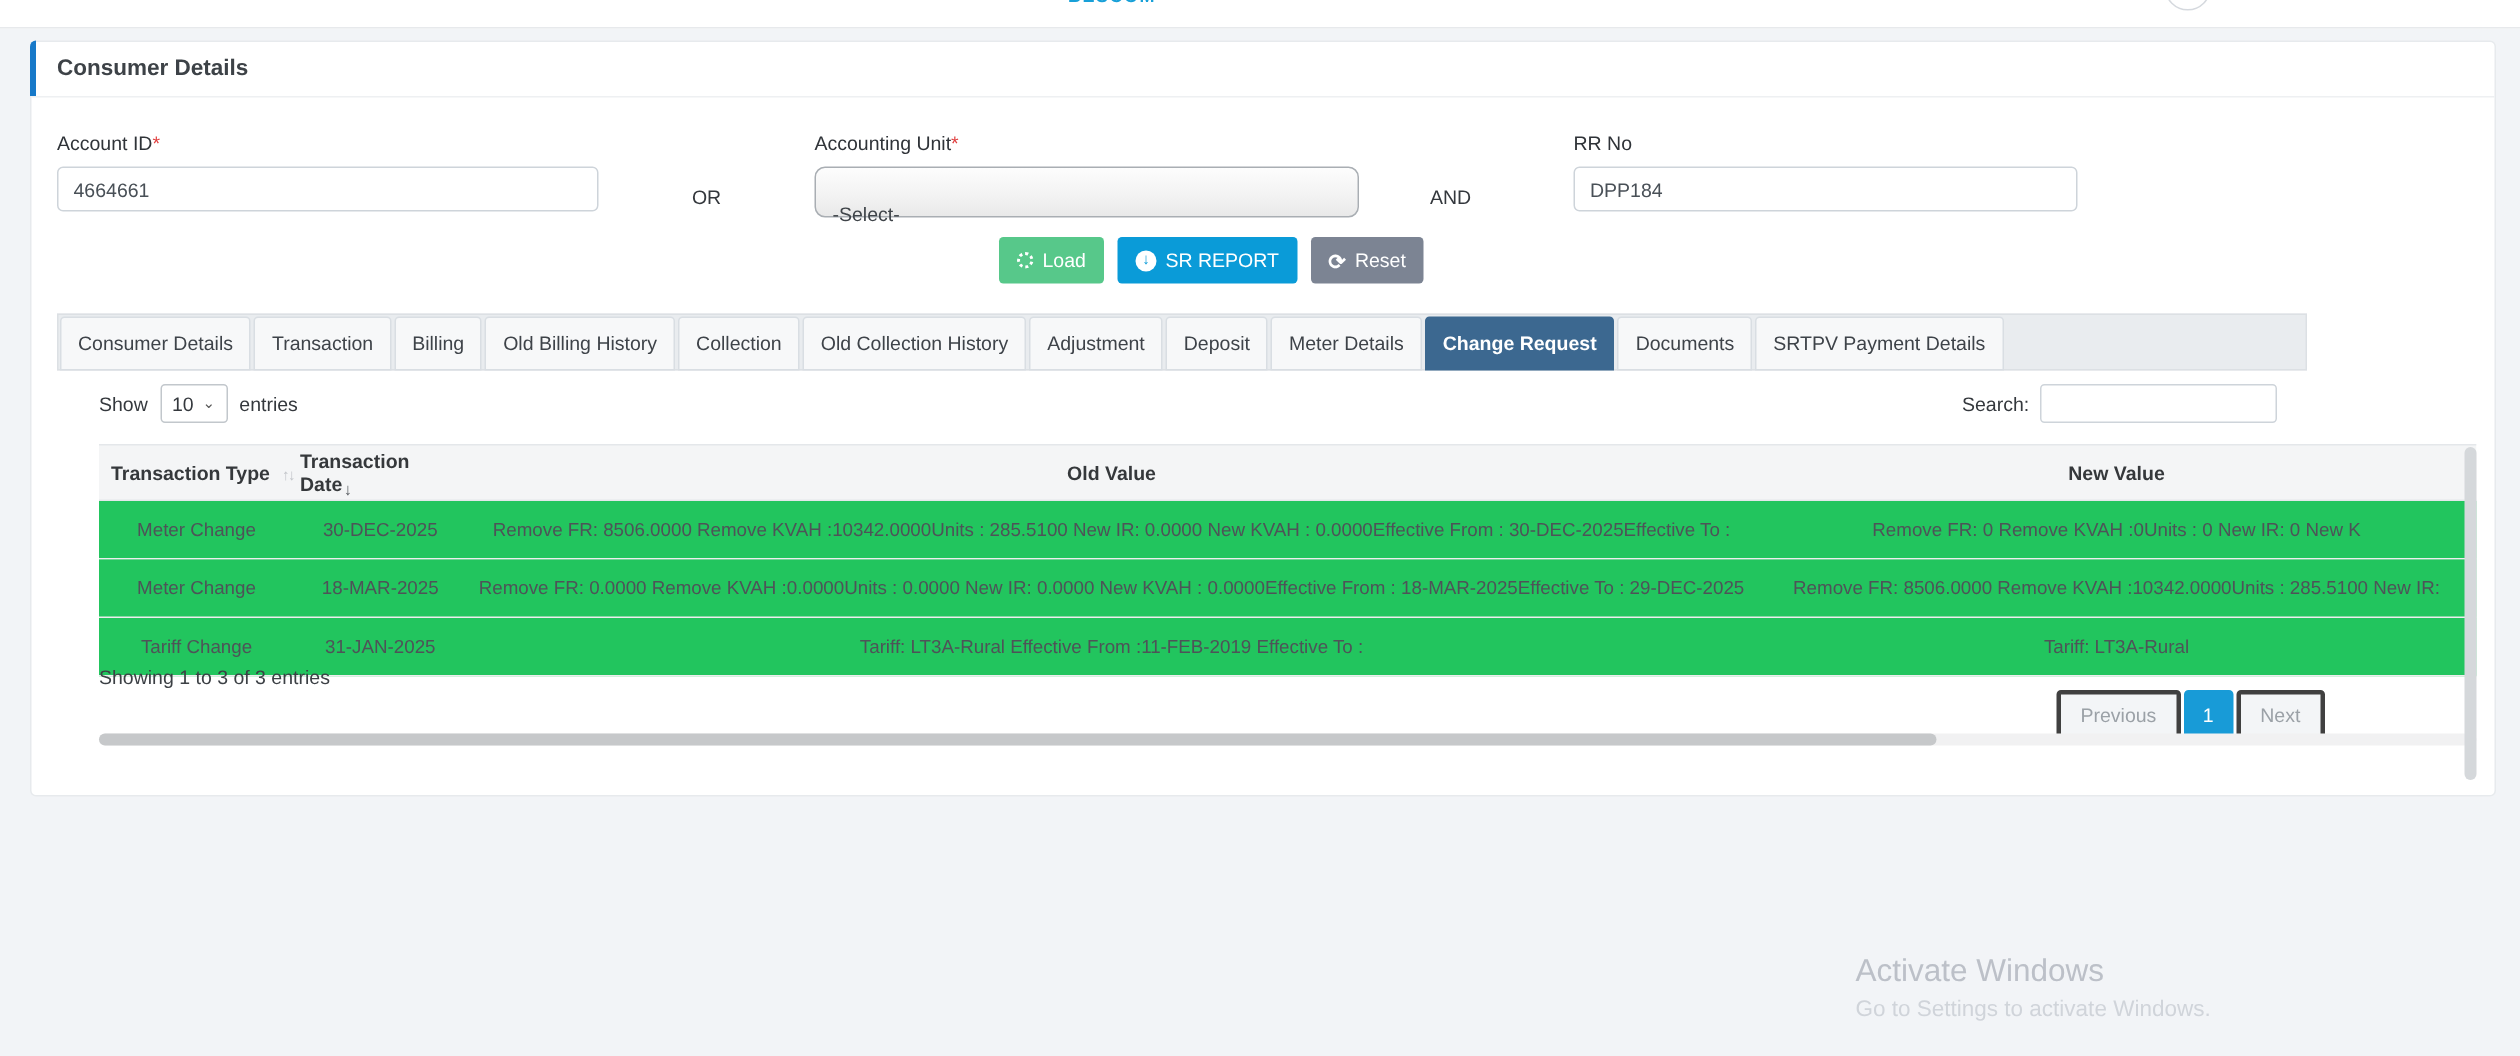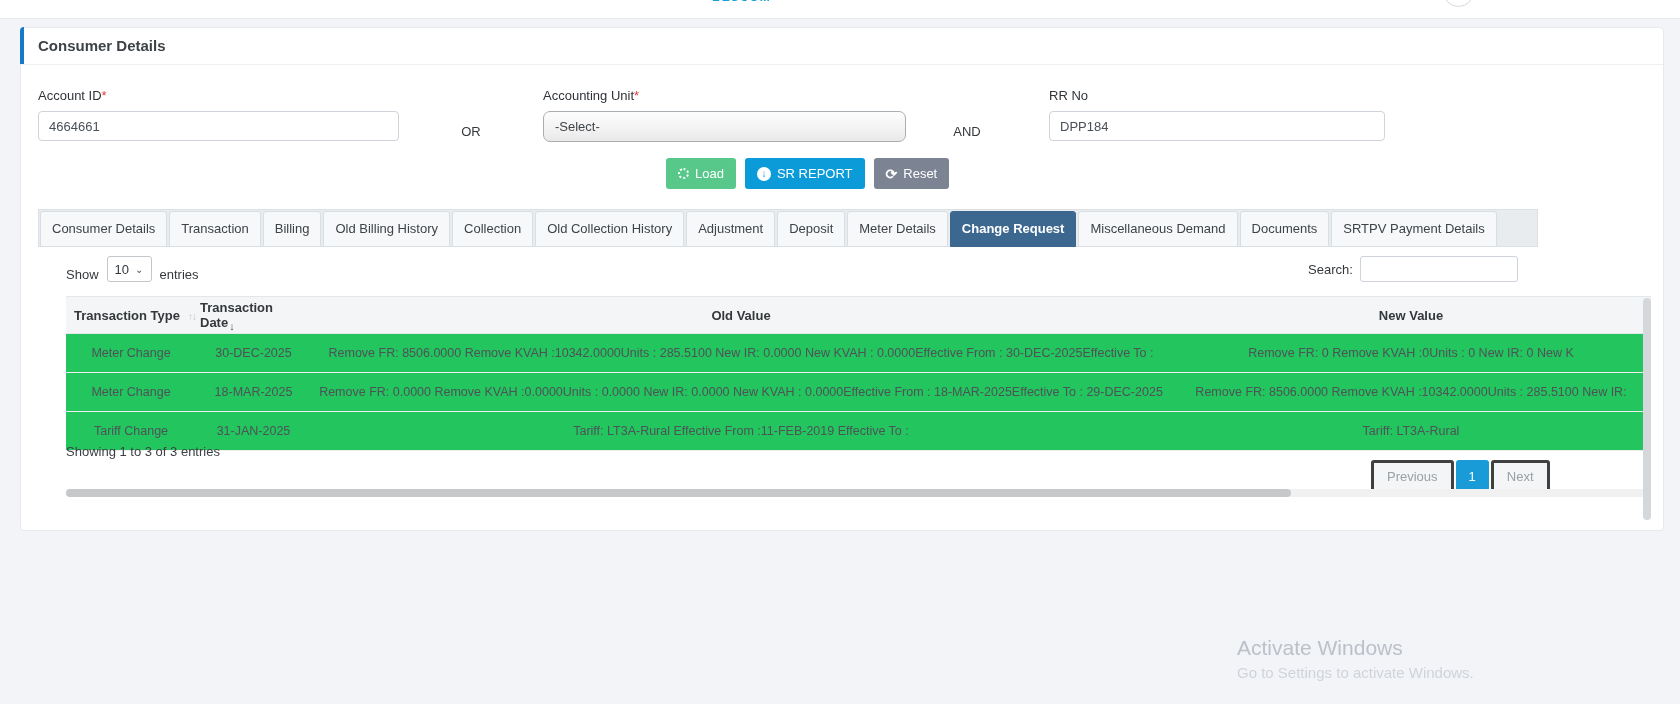--- a/index.html
+++ b/index.html
@@ -47,21 +47,21 @@
   .flabel { font-size:13px; color:#2f3338; margin-bottom:8px; display:block; }
   .req { color:#e03e3e; }
   .tinput {
     height:30px; border:1px solid #ced4da; border-radius:4px;
     padding:0 10px; font-size:13px; color:#495057; background:#fff;
     font-family:"Liberation Sans",sans-serif; display:block;
   }
   .w1 { width:361px; } .w3 { width:336px; }
   .fake-select {
     width:363px; height:31px; border:1px solid #a9aeb3; border-radius:7px;
-    padding:0 11px; line-height:29px; font-size:13px; color:#3f4449;
+    padding:16px 11px; line-height:29px; font-size:13px; color:#3f4449;
     background:linear-gradient(180deg,#fdfdfd 0%,#f3f3f3 55%,#e9e9e9 100%);
     cursor:default;
   }
   .conj { position:absolute; width:80px; text-align:center; top:96px; font-size:13px; color:#34383d; }
   .conj-or  { left:410px; }
   .conj-and { left:906px; }
 
   
   .btn-row { position:absolute; left:645px; top:130px; display:flex; gap:9px; }
   .btn {
@@ -85,21 +85,21 @@
     background:#e9ecef; border:1px solid #dce0e4; display:flex; gap:2px; padding:1px;
   }
   .tab {
     background:#f7f8f9; border:1px solid #d9dee3; border-radius:3px 3px 0 0;
     font-size:13px; color:#3e4349; padding:0 11px; line-height:34px; height:36px;
     white-space:nowrap; cursor:pointer;
   }
   .tab.active { background:#3c6890; border-color:#3c6890; color:#fff; font-weight:bold; }
 
   
-  .show-group { position:absolute; left:45px; top:228px; display:flex; align-items:flex-end; gap:8px; font-size:13px; color:#34383d; }
+  .show-group { position:absolute; left:45px; top:228px; display:flex; align-items:center; gap:8px; font-size:13px; color:#34383d; }
   .len-select {
     width:45px; height:26px; border:1px solid #c2c7cc; border-radius:3px; background:#fff;
     display:inline-flex; align-items:center; justify-content:center; gap:6px;
     font-size:13px; color:#34383d; cursor:pointer;
   }
   .chev { font-size:10px; color:#555; }
   .search-group { position:absolute; left:1287px; top:228px; display:flex; align-items:center; gap:7px; font-size:13px; color:#34383d; }
   .search-input { width:158px; height:26px; border:1px solid #ced4da; border-radius:3px; padding:0 8px; font-size:13px; }
 
   
@@ -187,21 +187,20 @@
     <div class="tab">Consumer Details</div>
     <div class="tab">Transaction</div>
     <div class="tab">Billing</div>
     <div class="tab">Old Billing History</div>
     <div class="tab">Collection</div>
     <div class="tab">Old Collection History</div>
     <div class="tab">Adjustment</div>
     <div class="tab">Deposit</div>
     <div class="tab">Meter Details</div>
     <div class="tab active">Change Request</div>
-    <div class="tab">Miscellaneous Demand</div>
     <div class="tab">Documents</div>
     <div class="tab">SRTPV Payment Details</div>
   </div>
 
   <div class="show-group">
     <span>Show</span>
     <span class="len-select">
       <span>10</span>
       <span class="chev">⌄</span>
     </span>

